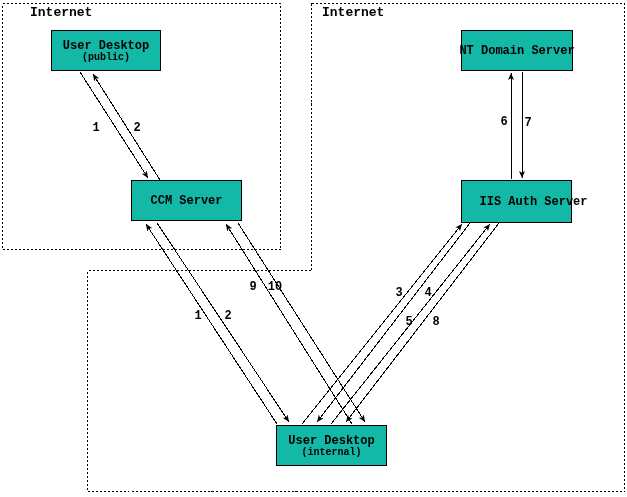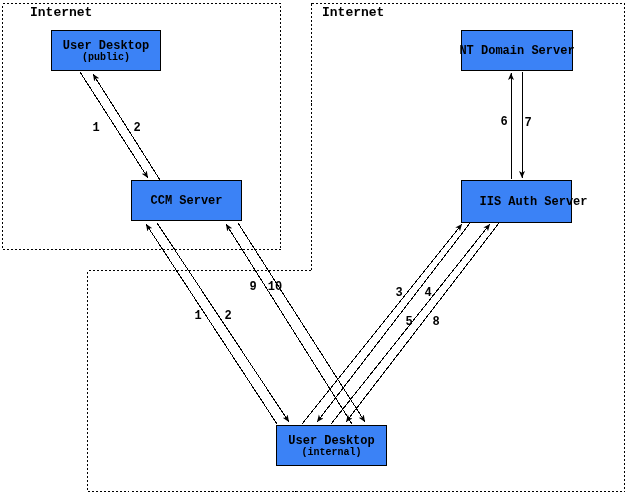--- a/index.html
+++ b/index.html
@@ -2,21 +2,21 @@
 <html><head>
 <meta charset="utf-8">
 <style>
   html,body{margin:0;padding:0;background:#ffffff;}
   .canvas{
     position:relative;width:627px;height:497px;background:#ffffff;overflow:hidden;
     font-family:"Liberation Mono","DejaVu Sans Mono",monospace;color:#000;
   }
   .canvas svg{position:absolute;left:0;top:0;width:627px;height:497px;}
   .node{
-    position:absolute;box-sizing:border-box;background:#3b82f6;border:1px solid #000000;
+    position:absolute;box-sizing:border-box;background:#14b8a6;border:1px solid #000000;
     display:flex;flex-direction:column;align-items:center;justify-content:center;
     text-align:center;z-index:2;
   }
   .node-title{font-size:12px;font-weight:bold;line-height:14px;white-space:nowrap;letter-spacing:0;}
   .node-sub{font-size:10px;font-weight:bold;line-height:10px;white-space:nowrap;}
   .node-sub:empty{display:none;}
   .region-label{position:absolute;font-size:13px;font-weight:bold;line-height:14px;z-index:1;white-space:nowrap;}
   .edge-label{
     position:absolute;transform:translate(-50%,-50%);font-size:12px;font-weight:bold;
     line-height:12px;z-index:3;white-space:nowrap;

